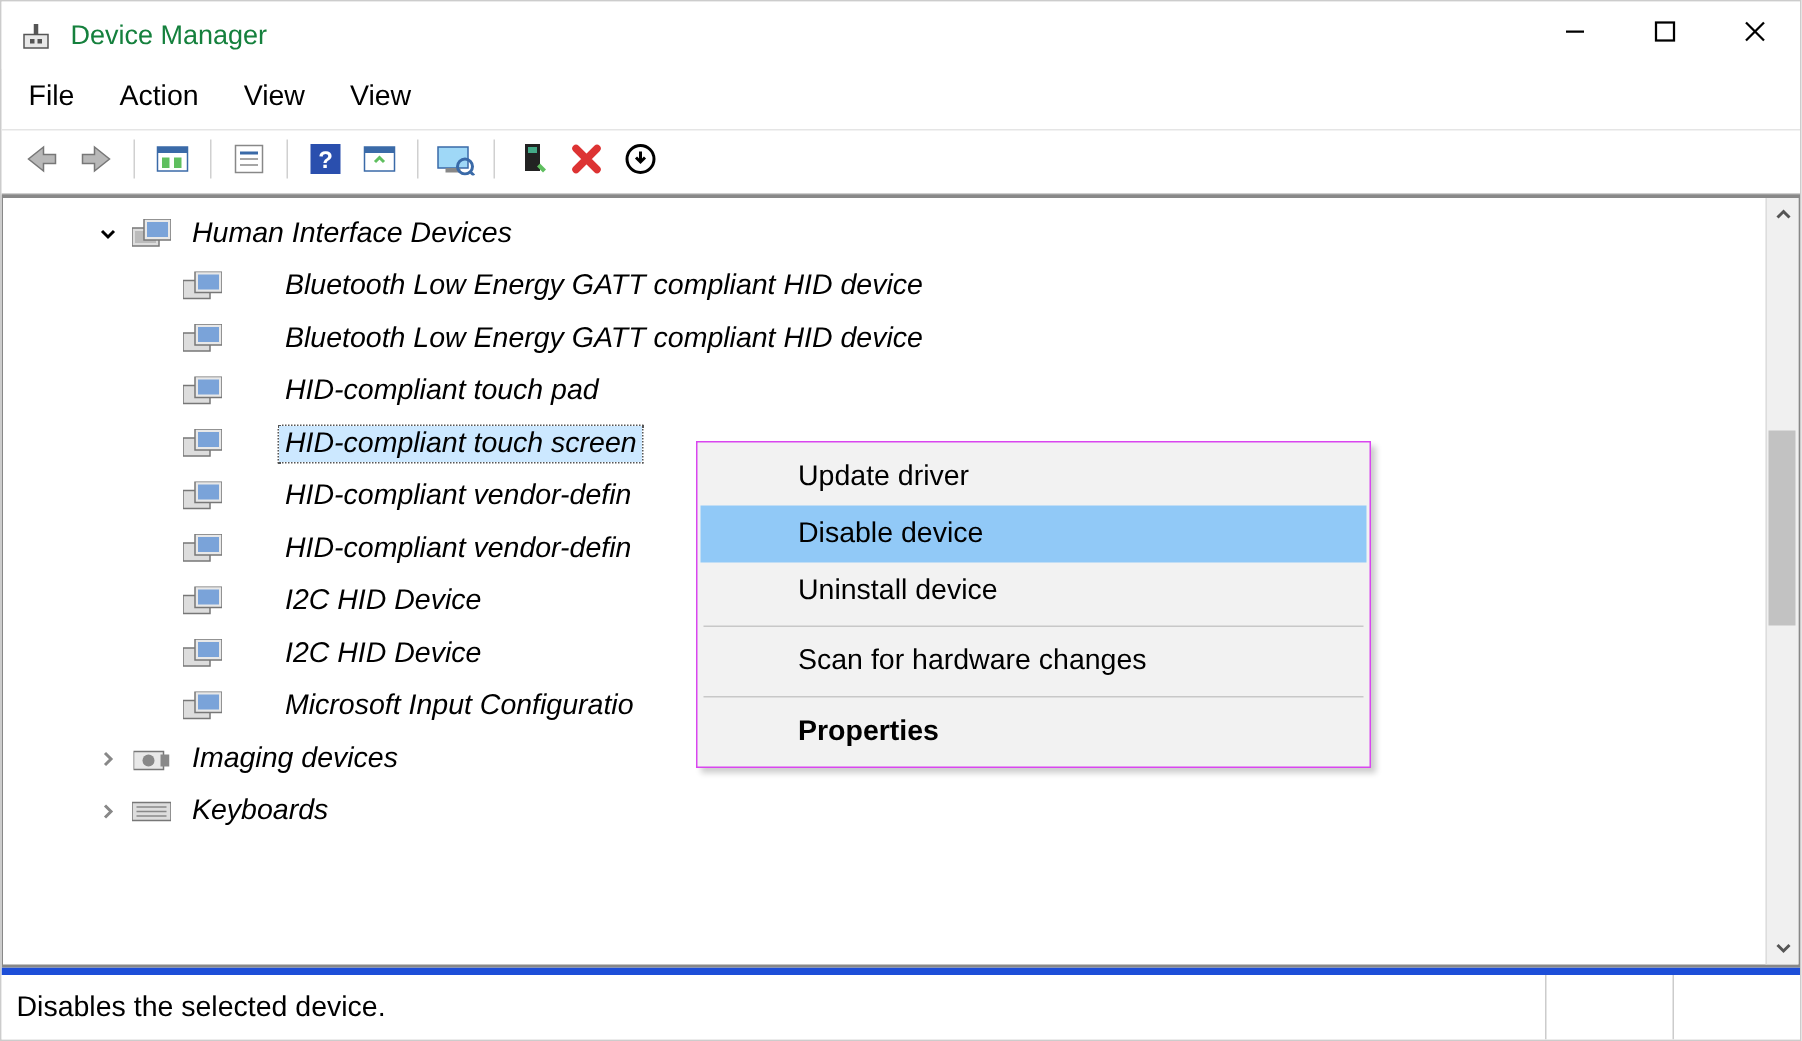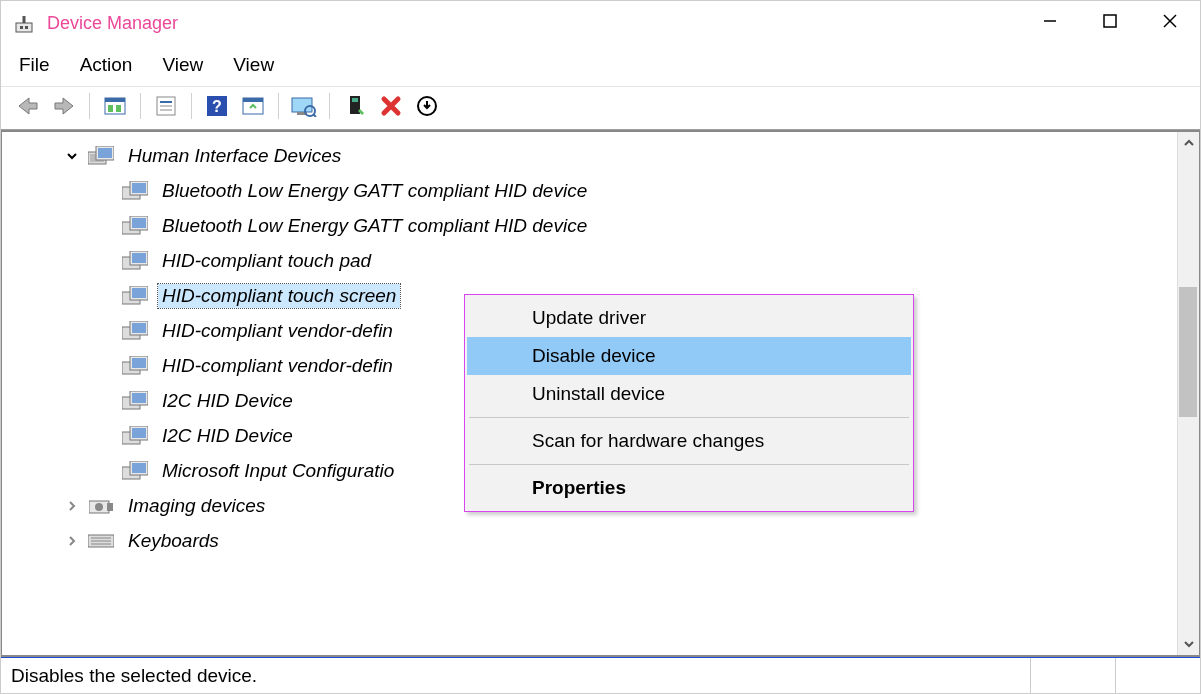--- a/index.html
+++ b/index.html
@@ -28,21 +28,21 @@
     .titlebar .app-icon {
       width: 22px;
       height: 22px;
       margin-right: 12px;
       display: flex;
       align-items: center;
       justify-content: center;
     }
     .titlebar .title {
       font-size: 18px;
-      color: #ec4899;
+      color: #15803d;
       flex: 1;
     }
     .window-controls {
       display: flex;
       align-items: flex-start;
       height: 100%;
     }
     .winbtn {
       width: 60px;
       height: 40px;
@@ -103,20 +103,21 @@
       position: relative;
     }
     .row {
       display: flex;
       align-items: center;
       height: 35px;
       padding-left: 60px;
     }
     .row.child {
       padding-left: 120px;
+      gap: 28px;
     }
     .row .chev {
       width: 20px;
       display:inline-flex;
       align-items:center;
       justify-content:center;
       color:#555;
       margin-right: 6px;
     }
     .row .dev-icon {
@@ -183,22 +184,22 @@
     }
     .cm-item.bold { font-weight: 700; }
     .cm-sep {
       height: 1px;
       background: #c8c8c8;
       margin: 4px 2px;
     }
 
     
     .statusbar {
-      height: 36px;
-      border-top: 1px solid #1d4ed8;
+      height: 48px;
+      border-top: 5px solid #1d4ed8;
       display:flex;
       align-items:center;
       padding-left: 10px;
       font-size: 19px;
       color:#000;
       background:#fff;
     }
     .statusbar .spacer { flex:1; }
     .status-cell {
       width:85px;

